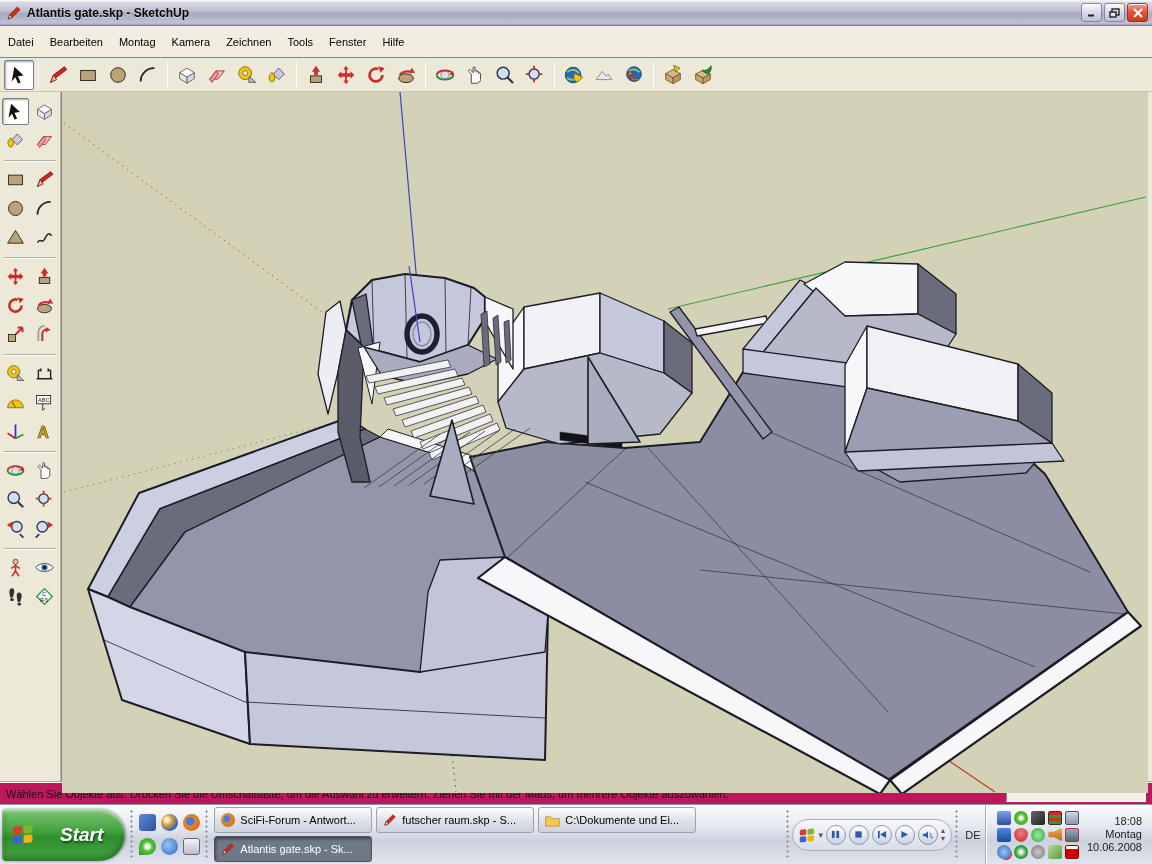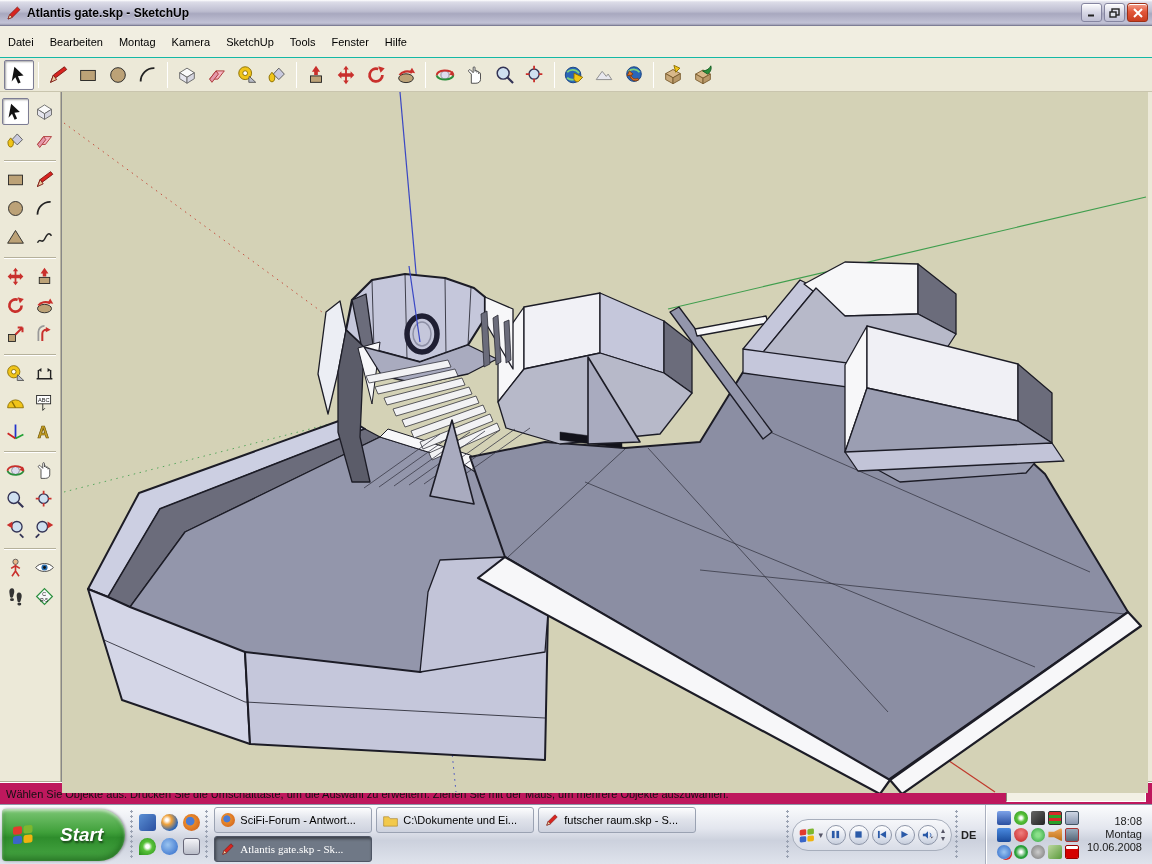--- a/index.html
+++ b/index.html
@@ -56,28 +56,28 @@
   .start .label { color:#fff; font-size:19px; font-weight:bold; font-style:italic; text-shadow:1px 2px 2px rgba(0,0,0,.5);margin-left:20px; }
   .handle { width:5px; align-self:stretch; margin:4px 2px;
     background:radial-gradient(circle, #9aa2b2 1px, transparent 1.2px) 0 0/5px 5px repeat-y; }
   .quicklaunch { display:grid; grid-template-columns:repeat(3,22px); grid-template-rows:24px 24px; align-content:center; justify-items:center; align-items:center; }
   .ql-icon { width:17px; height:17px; border-radius:3px; cursor:default; }
   .tasks { flex:1; display:grid; grid-template-rows:26px 26px; row-gap:3px; align-content:center; padding:0 3px; }
   .task-row { display:flex; gap:4px; }
   .task { width:158px; display:flex; align-items:center; gap:5px; padding:3px 6px; border-radius:3px;
     background:linear-gradient(#fdfdfe,#dfe2ea 50%,#cdd2de); border:1px solid #9aa2b2; box-shadow:inset 0 1px 0 #fff; cursor:default; }
   .task span { white-space:nowrap; overflow:hidden; flex:1; }
-  .task.active { background:var(--c-active-task); border-color:#4e5564; box-shadow:inset 1px 2px 3px rgba(0,0,0,.45); color:#fff;font-family:Liberation Serif, serif; }
+  .task.active { background:var(--c-active-task); border-color:#4e5564; box-shadow:inset 1px 2px 3px rgba(0,0,0,.45); color:#fff; }
   .task svg, .task .mini { flex:0 0 auto; }
 
   .wmpbar { align-self:center; display:flex; align-items:center; gap:3px; height:32px; padding:0 6px;
     border:1px solid #a7aebc; border-radius:16px; background:linear-gradient(#f6f7fa,#d9dde7); }
   .wmp-round { width:20px; height:20px; border-radius:50%; border:1px solid #8e96a8;
     background:linear-gradient(#ffffff,#dfe4ee 60%,#c8cfdd); display:flex; align-items:center; justify-content:center; cursor:default; }
-  .lang { align-self:center; width:24px; font-weight:bold; color:#222; padding:3px 0; cursor:default; }
+  .lang { align-self:center; width:24px; text-align:center; font-weight:normal; color:#222; padding:3px 0; cursor:default; }
   .tray { display:flex; align-items:center; gap:6px; padding:0 8px 0 10px; border-left:1px solid #aab0bf; box-shadow:inset 1px 0 0 #fff; }
   .tray-grid { display:grid; grid-template-columns:repeat(5,17px); grid-template-rows:repeat(3,17px); align-items:center; justify-items:center; }
   .tray-ico { width:14px; height:14px; border-radius:2px; cursor:default; }
   .clock { text-align:right; color:#1a1a1a; line-height:13px; padding-right:2px; }
 </style>
 </head>
 <body>
 
 <div class="screen">
 
@@ -105,21 +105,21 @@
           <path d="M1 1l8 8M9 1L1 9" stroke="#fff" stroke-width="2"></path>
         </svg>
       </span>
   </div>
 
   <div class="menubar">
     <span class="menu-item">Datei</span>
     <span class="menu-item">Bearbeiten</span>
     <span class="menu-item">Montag</span>
     <span class="menu-item">Kamera</span>
-    <span class="menu-item">SketchUp</span>
+    <span class="menu-item">Zeichnen</span>
     <span class="menu-item">Tools</span>
     <span class="menu-item">Fenster</span>
     <span class="menu-item">Hilfe</span>
   </div>
 
   <div class="toolbar-top" id="toolbarTop">
       <span class="tbtn active">
         <svg viewBox="0 0 24 24" width="22" height="22" style="display:block">
           <path d="M7 3l10 9.5-6.2.8 3 6.8-2.8 1.2-3-6.8-4 4.5z" fill="#111"></path>
         </svg>
@@ -634,31 +634,31 @@
         <div class="ql-icon" style="background:linear-gradient(#f4f4f8,#b9bdc9);border:1px solid #667;"></div>
       </div>
     <div class="handle"></div>
     <div class="tasks">
       <div class="task-row" id="taskRow1">
           <div class="task">
             <span class="mini" style="width:14px;height:14px;border-radius:50%;background:radial-gradient(circle at 42% 42%,#4a7bd4 28%,#e8882a 34%,#c8581a)"></span>
             <span>SciFi-Forum - Antwort...</span>
           </div>
           <div class="task">
-            <svg class="mini" width="15" height="13" viewBox="0 0 24 20">
-              <path d="M1 4h8l2.5 3H23v12H1z" fill="#f2c94c" stroke="#a8822a"></path>
-            </svg>
-            <span>C:\Dokumente und Ei...</span>
-          </div>
-          <div class="task">
             <svg class="mini" width="14" height="14" viewBox="0 0 24 24">
               <path d="M3 21l2.5-6.5L17 3l4 4L9.5 18.5z" fill="#d8241f" stroke="#7a1512"></path>
               <path d="M3 21l2.5-6.5 4 4z" fill="#f0d8a8" stroke="#7a1512"></path>
             </svg>
             <span>futscher raum.skp - S...</span>
+          </div>
+          <div class="task">
+            <svg class="mini" width="15" height="13" viewBox="0 0 24 20">
+              <path d="M1 4h8l2.5 3H23v12H1z" fill="#f2c94c" stroke="#a8822a"></path>
+            </svg>
+            <span>C:\Dokumente und Ei...</span>
           </div>
         </div>
       <div class="task-row" id="taskRow2">
           <div class="task active">
             <svg class="mini" width="14" height="14" viewBox="0 0 24 24">
               <path d="M3 21l2.5-6.5L17 3l4 4L9.5 18.5z" fill="#d8241f" stroke="#7a1512"></path>
               <path d="M3 21l2.5-6.5 4 4z" fill="#f0d8a8" stroke="#7a1512"></path>
             </svg>
             <span>Atlantis gate.skp - Sk...</span>
           </div>

